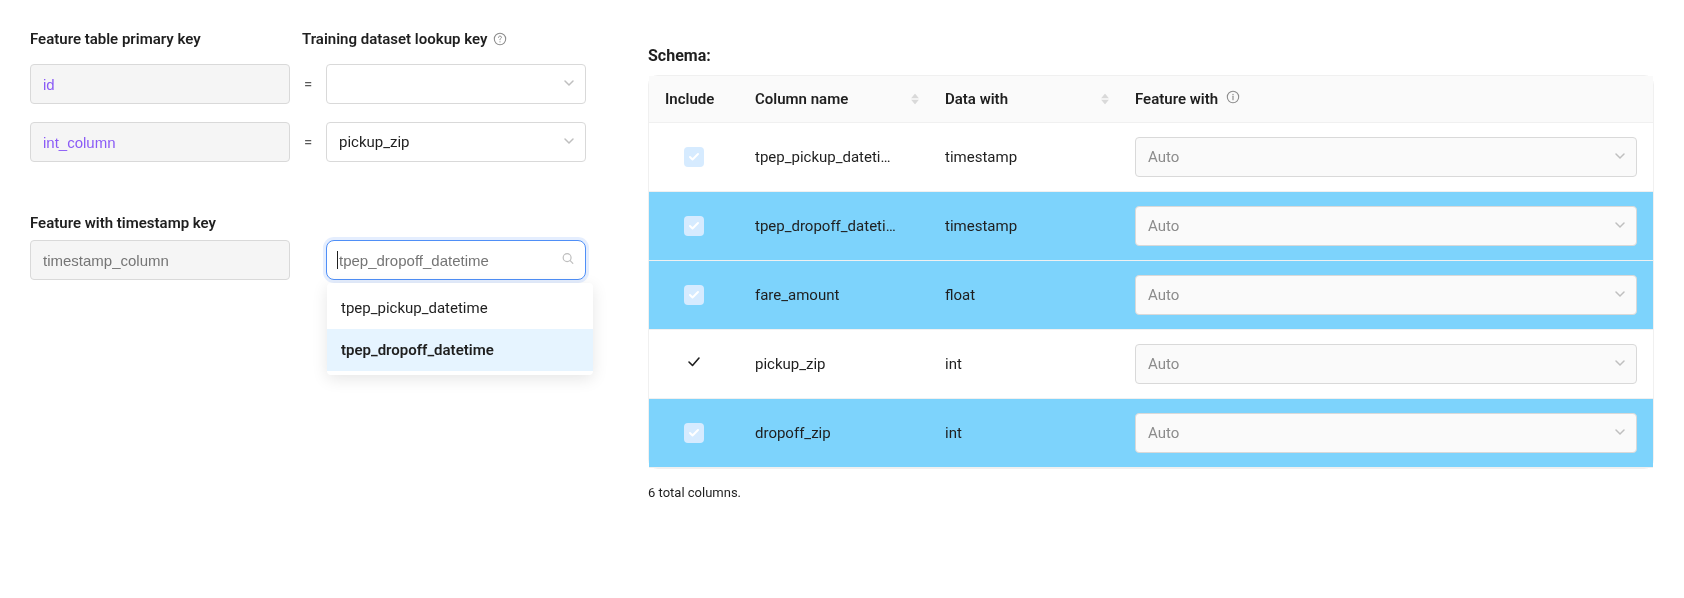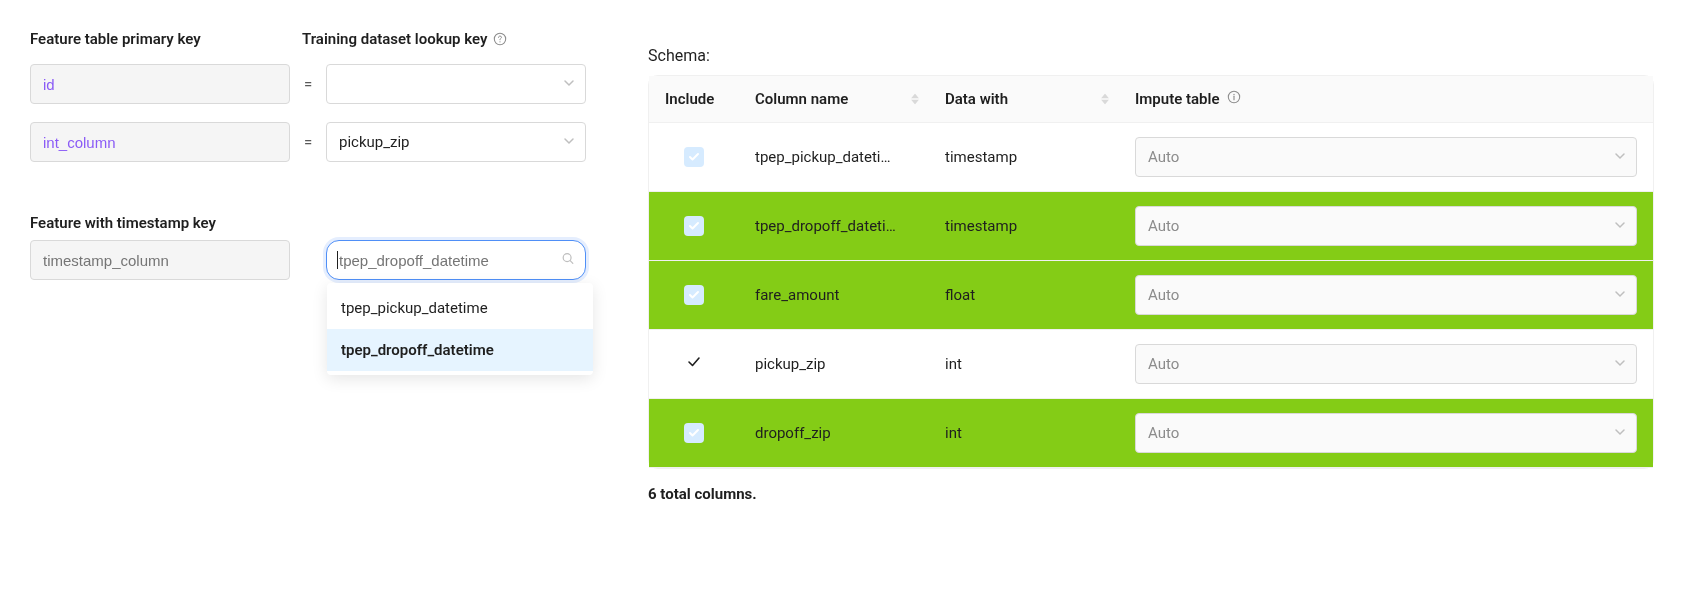--- a/index.html
+++ b/index.html
@@ -63,21 +63,21 @@
   position: absolute;
   right: 10px;
   top: 50%;
   transform: translateY(-50%);
   color: #bfbfbf;
 }
 .searchable-select {
   width: 260px;
   height: 40px;
   border: 1px solid #4f8ff7;
-  border-radius: 13px;
+  border-radius: 8px;
   background:#fff;
   position: relative;
   display:flex;
   align-items:center;
   padding: 0 30px 0 10px;
   box-shadow: 0 0 0 3px rgba(79,143,247,0.15);
 }
 .searchable-select .caret-bar {
   width:1px;height:18px;background:#1f1f1f;margin-right:1px;
 }
@@ -108,55 +108,55 @@
   background:#e6f4ff;
   font-weight:600;
 }
 .left-group { margin-bottom: 24px; }
 .section-spacer { height: 28px; }
 .lookup-header-row { display:flex; align-items:flex-start; margin-bottom:8px;}
 .lookup-header-row .col { width:260px; }
 .lookup-header-row .eq { height: 1px; }
 
 
-.schema-title { font-weight:400; font-size:16px; margin-bottom:10px;}
+.schema-title { font-weight:700; font-size:16px; margin-bottom:10px;}
 .schema-table { width: 100%; border:1px solid #f0f0f0; border-collapse: separate; border-spacing:0; border-radius:10px; }
 .schema-table th, .schema-table td {
   padding: 14px 16px;
   text-align:left;
   font-size:15px;
   border-bottom:1px solid #f0f0f0;
 }
 .schema-table th {
   font-weight:600;
   background:#fafafa;
   position:relative;
 }
-.schema-table tr.alt td { background:#84cc16; }
+.schema-table tr.alt td { background:#7dd3fc; }
 .th-sort { position:absolute; right:10px; top:50%; transform:translateY(-50%); display:flex;flex-direction:column;gap:1px;}
 .th-sort svg { display:block; }
 .col-include { width: 90px; text-align:center; }
 .col-name { width: 190px; }
 .col-type { width: 190px; }
 .col-impute { }
 .checkbox-disabled {
   width:20px;height:20px;border-radius:4px;background:#d6ebff;
   display:inline-flex;align-items:center;justify-content:center;
   position:relative;
 }
 .checkbox-disabled svg { display:block; }
 .checkmark-only { width:20px; display:inline-flex; align-items:center; justify-content:center; }
 .truncate { white-space:nowrap; overflow:hidden; text-overflow:ellipsis; max-width:170px; display:block;}
 .impute-select {
   width:100%;height:40px;border:1px solid #d9d9d9;border-radius:4px;
   background:#fafafa;padding:0 30px 0 12px;position:relative;
   display:flex;align-items:center;font-size:15px;color:#8c8c8c;
 }
 .impute-select .chevron { position:absolute;right:10px;top:50%;transform:translateY(-50%);color:#bfbfbf; }
-.total-line { margin-top:16px; font-weight:700; font-size:15px; }
+.total-line { margin-top:16px; font-weight:400; font-size:13px; }
 .help-icon {
   display:inline-flex;align-items:center;justify-content:center;
   color:#8c8c8c;
 }
 </style>
 </head>
 <body>
 
 <div class="layout">
   <div class="left-col">
@@ -250,21 +250,21 @@
             <span class="th-sort">
               <svg width="8" height="5" viewBox="0 0 8 5">
                   <path d="M4 0L0 5h8z" fill="#d9d9d9"></path>
                 </svg>
               <svg width="8" height="5" viewBox="0 0 8 5">
                   <path d="M4 5L0 0h8z" fill="#d9d9d9"></path>
                 </svg>
             </span>
           </th>
           <th class="col-impute">
-            <span>Impute table</span>
+            <span>Feature with</span>
             <span class="help-icon" style="margin-left:4px;">
               <svg width="14" height="14" viewBox="0 0 16 16">
                   <circle cx="8" cy="8" r="6.5" stroke="#8c8c8c" stroke-width="1.2" fill="none"></circle>
                   <circle cx="8" cy="5" r="0.8" fill="#8c8c8c"></circle>
                   <path d="M8 7v4" stroke="#8c8c8c" stroke-width="1.3" stroke-linecap="round"></path>
                 </svg>
             </span>
           </th>
         </tr>
       </thead>

